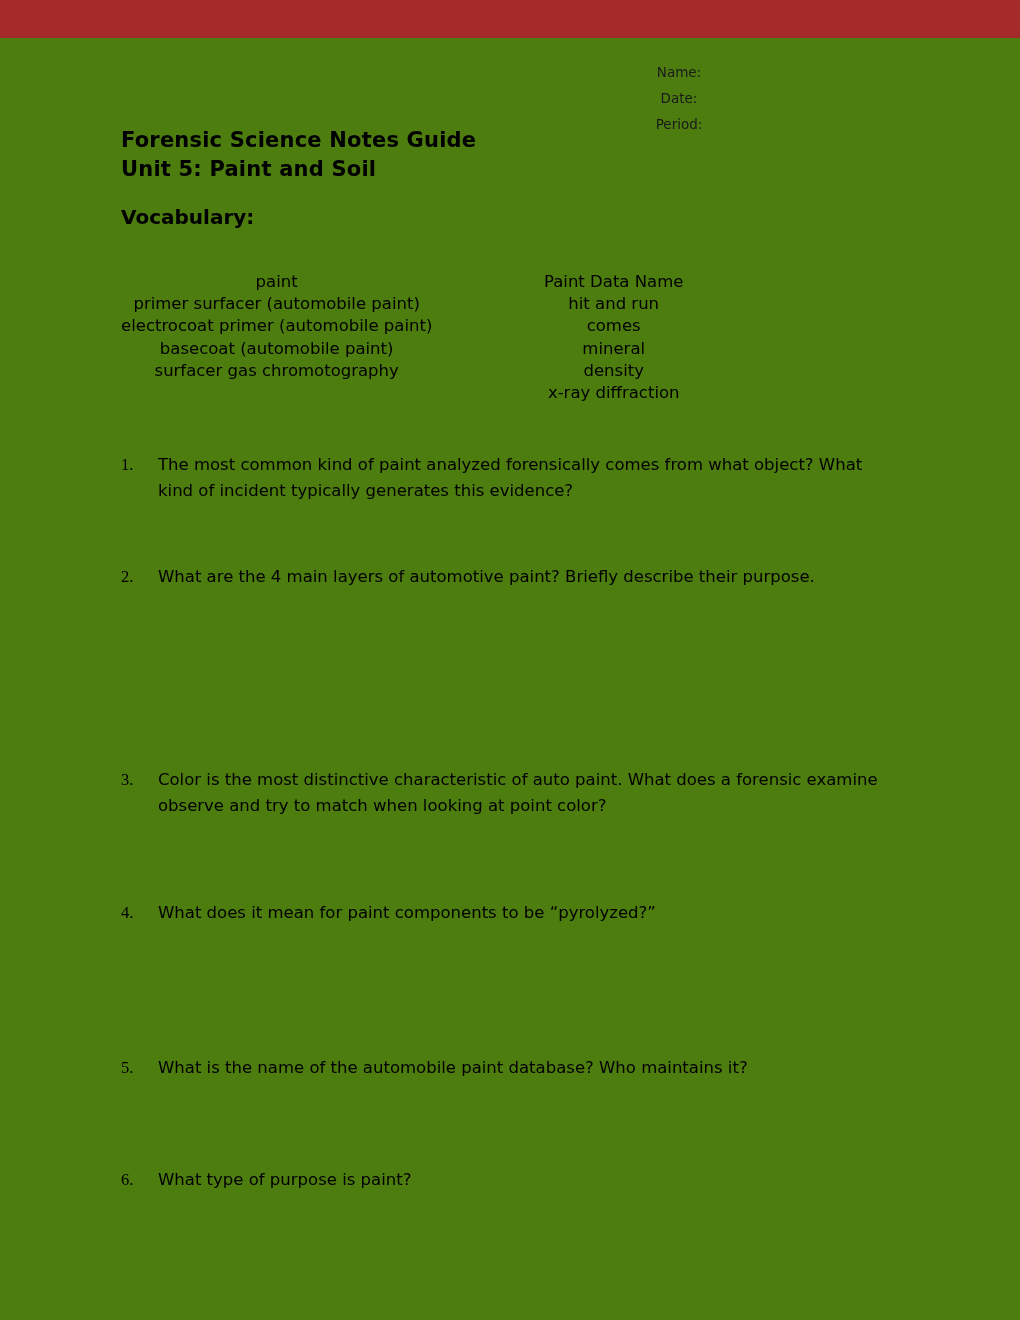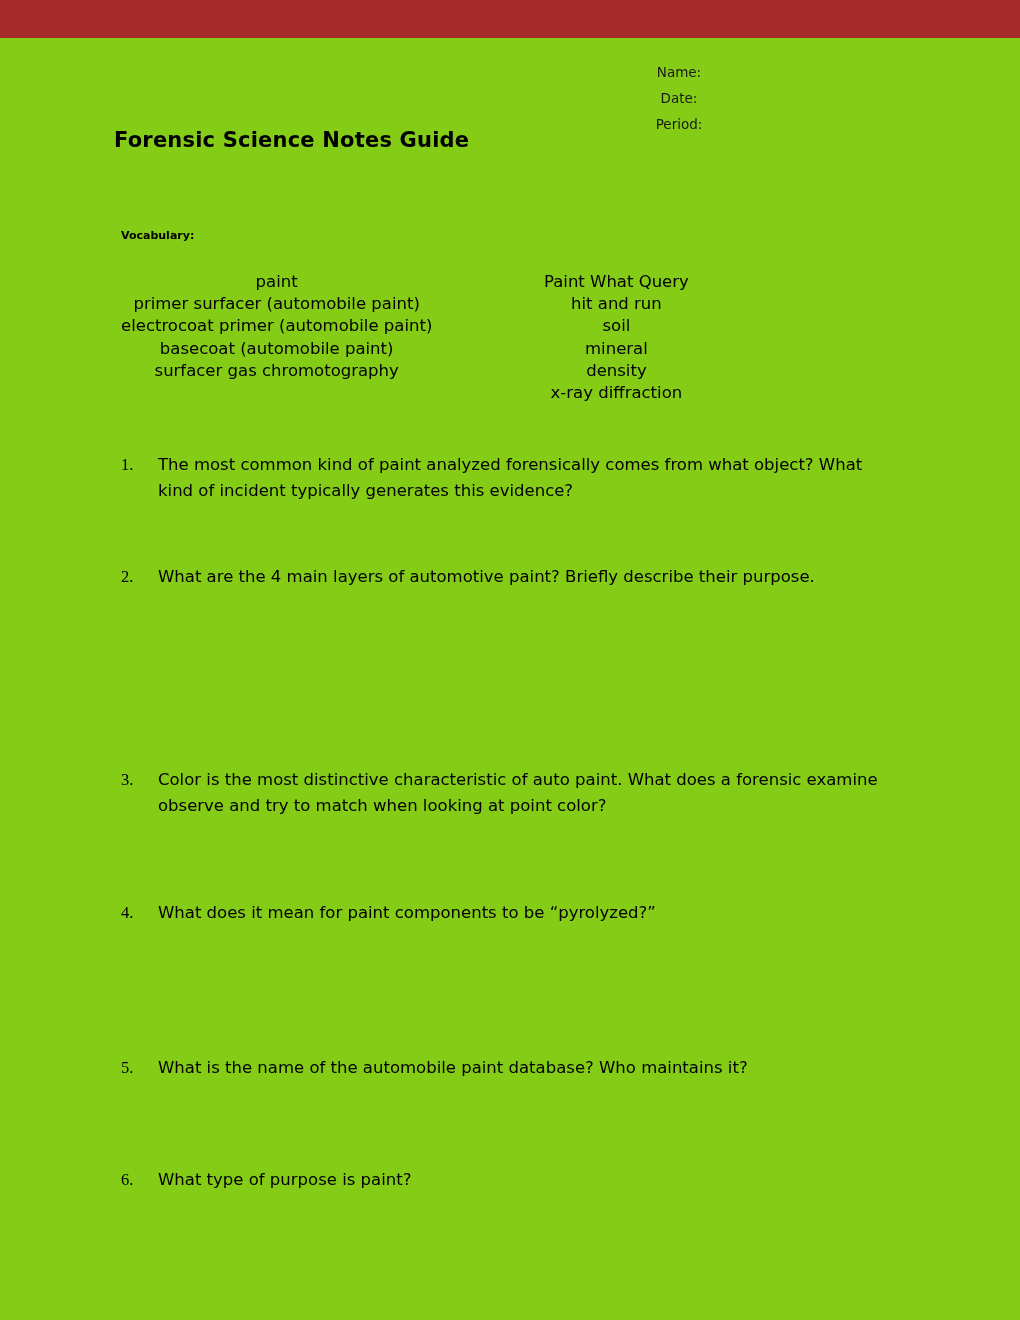--- a/index.html
+++ b/index.html
@@ -28,34 +28,33 @@
     left: 609px;
     top: 59px;
     width: 140px;
     text-align: center;
     font-size: 13.5px;
     line-height: 26px;
     color: #1a1a1a;
   }
   #doc-title {
     position: absolute;
-    left: 114px;
+    left: 121px;
     top: 126px;
     font-size: 21px;
     font-weight: bold;
     line-height: 29px;
     letter-spacing: 0.2px;
   }
   #vocab-heading {
     position: absolute;
     left: 121px;
     top: 205px;
-    font-size: 11px;
+    font-size: 20px;
     font-weight: bold;
-    margin-top: 24px;
   }
   .vocab-col {
     position: absolute;
     top: 271px;
     font-size: 16.5px;
     line-height: 22.2px;
     white-space: nowrap;
     text-align: center;
   }
   #vocab-left  { left: 121px; }
@@ -82,48 +81,49 @@
   #q1 { top: 452px; }
   #q2 { top: 564px; }
   #q3 { top: 767px; }
   #q4 { top: 900px; }
   #q5 { top: 1055px; }
   #q6 { top: 1167px; }
 </style>
 </head>
 <body>
 
-<div id="page" style="background: #84cc16; color: rgb(0, 0, 0);">
+<div id="page" style="background: #4d7c0f; color: rgb(0, 0, 0);">
 
   <div id="top-bar" style="background: rgb(165, 42, 42);"></div>
 
   <div id="header-fields">
     <div>Name:</div>
     <div>Date:</div>
     <div>Period:</div>
   </div>
 
   <div id="doc-title">
     <div>Forensic Science Notes Guide</div>
+    <div>Unit 5: Paint and Soil</div>
   </div>
 
   <div id="vocab-heading">Vocabulary:</div>
 
   <div id="vocab-left" class="vocab-col">
     <div>paint</div>
     <div>primer surfacer (automobile paint)</div>
     <div>electrocoat primer (automobile paint)</div>
     <div>basecoat (automobile paint)</div>
     <div>surfacer gas chromotography</div>
   </div>
 
   <div id="vocab-right" class="vocab-col">
-    <div>Paint What Query</div>
+    <div>Paint Data Name</div>
     <div>hit and run</div>
-    <div>soil</div>
+    <div>comes</div>
     <div>mineral</div>
     <div>density</div>
     <div>x-ray diffraction</div>
   </div>
 
   <div id="q1" class="question">
     <span class="q-num">1.</span>
     <div class="q-text">The most common kind of paint analyzed forensically comes from what object? What kind of incident typically generates this evidence?</div>
   </div>
 

